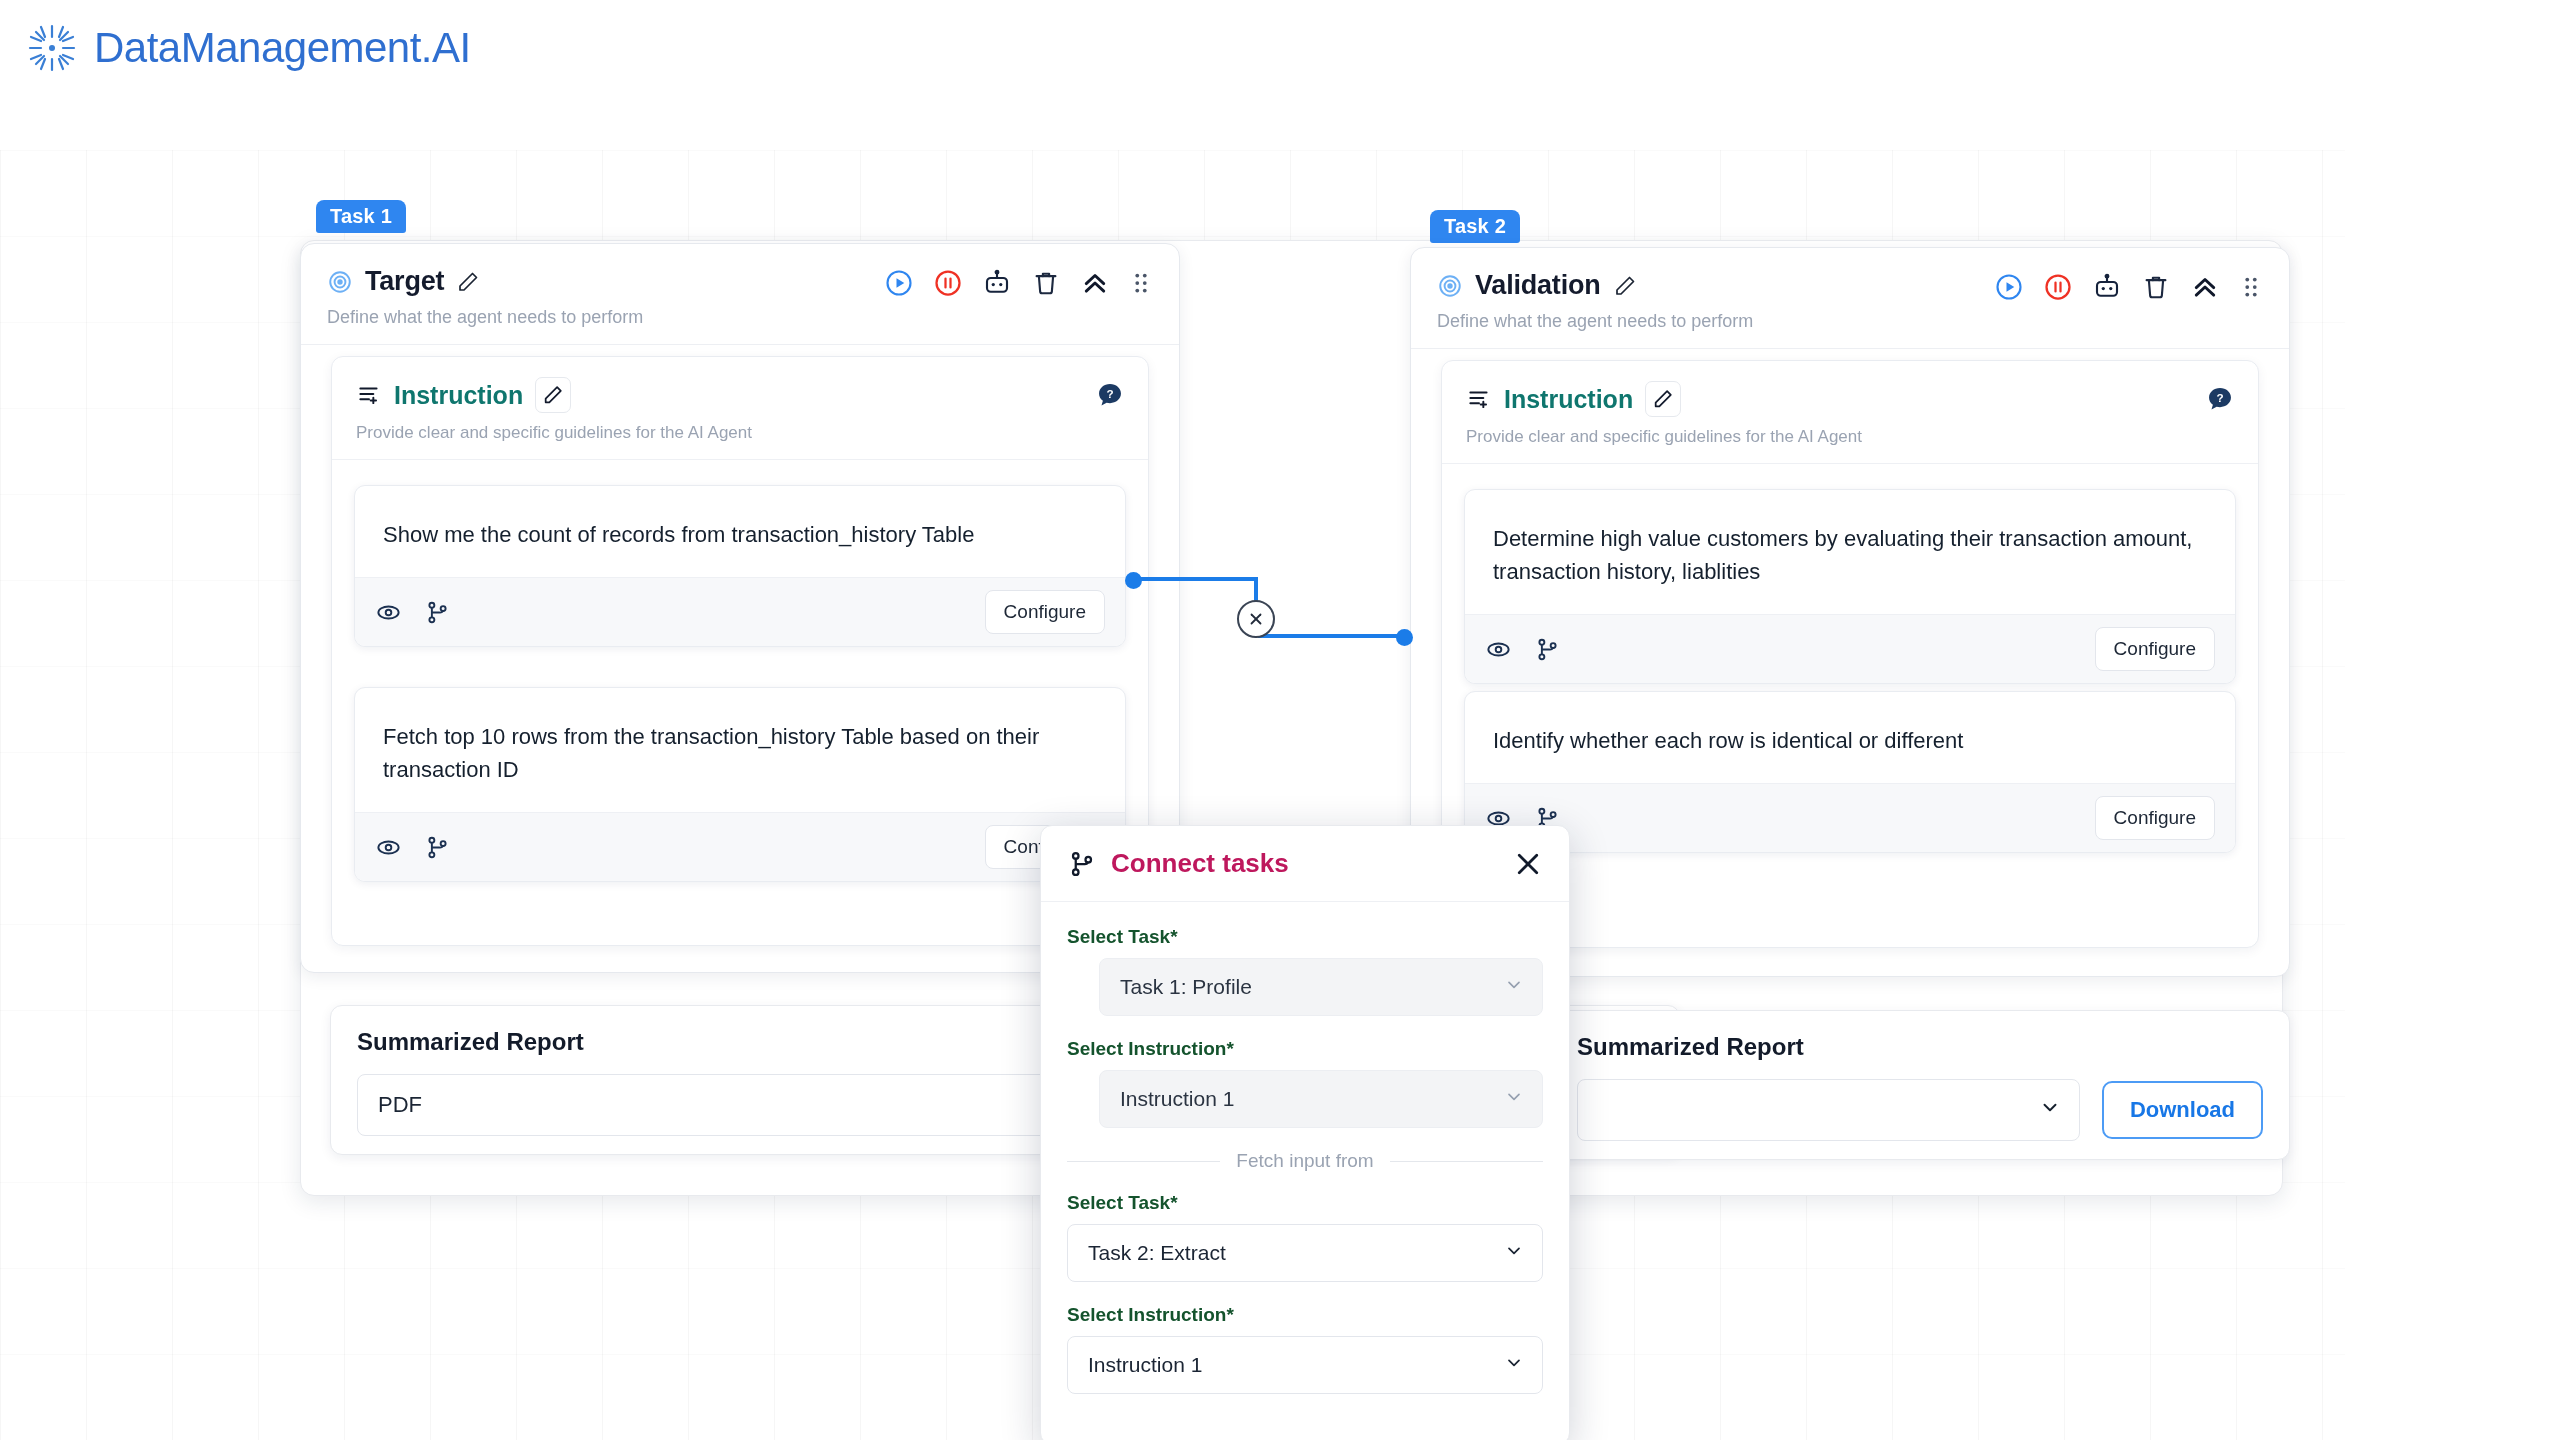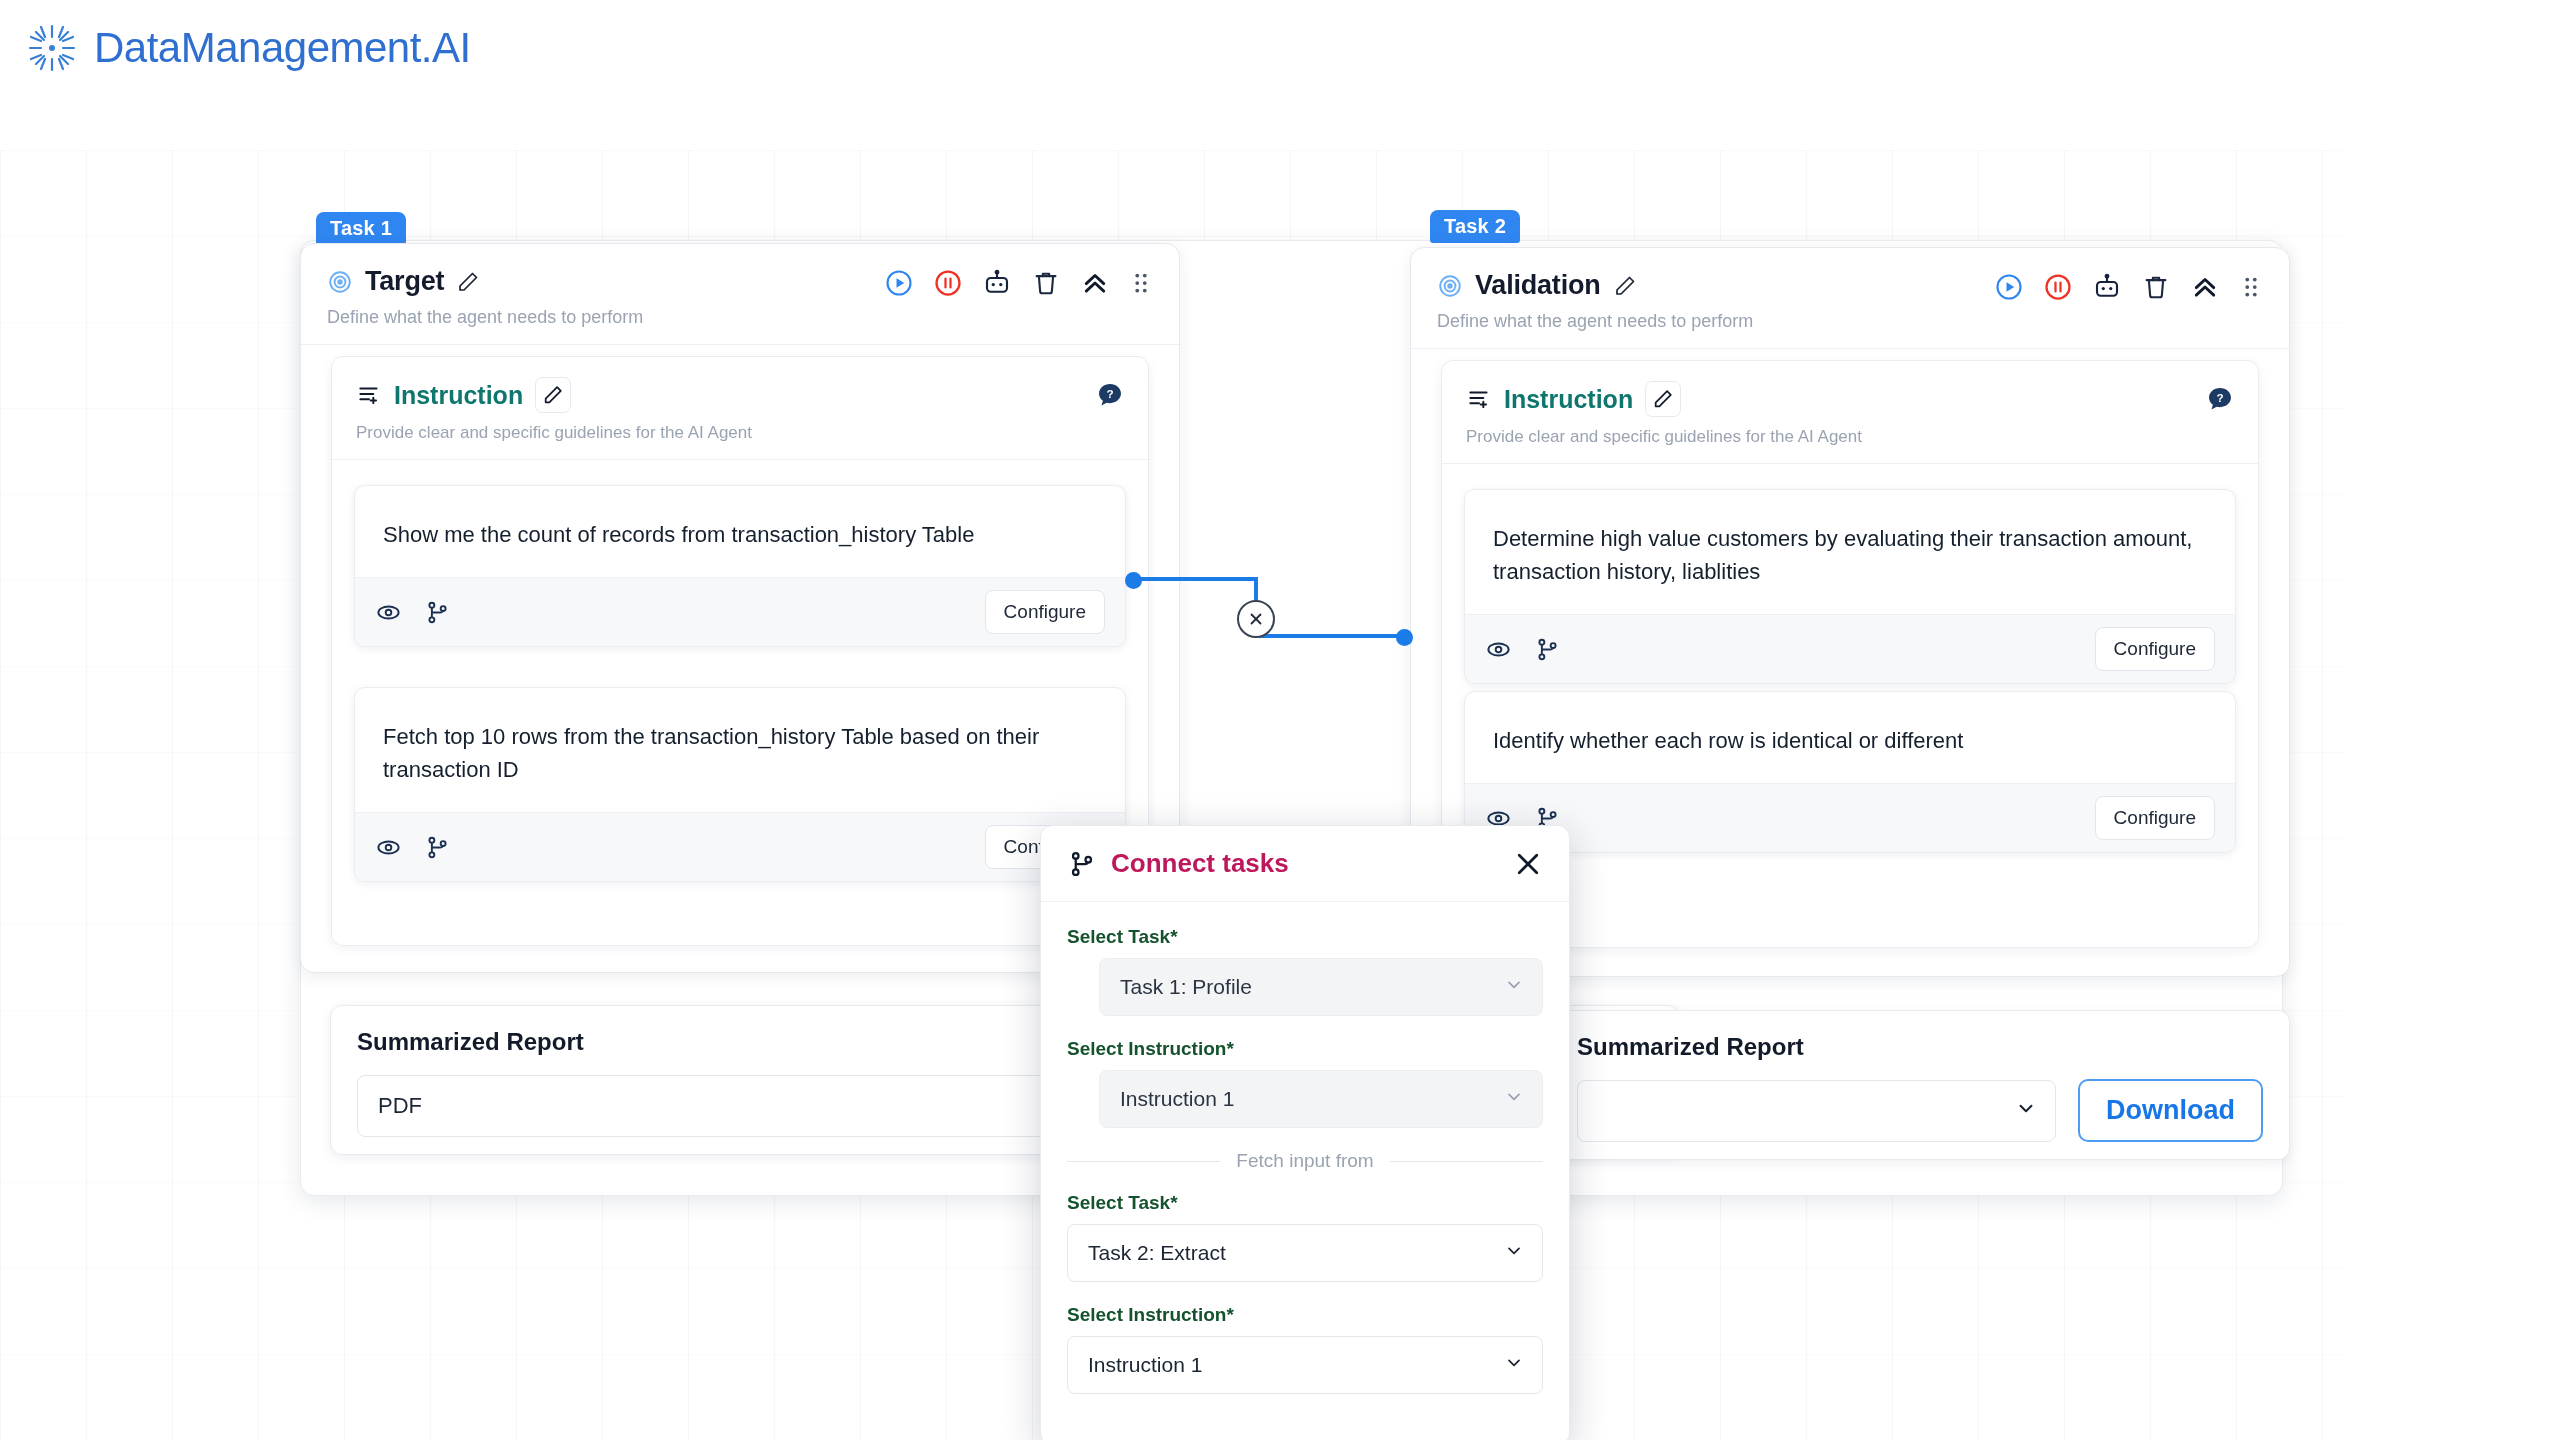--- a/index.html
+++ b/index.html
@@ -132,21 +132,21 @@
   .report-row { margin-top: 18px; display: flex; align-items: center; gap: 22px; }
   .select-ctl {
     position: relative; flex: 1 1 auto;
     border: 1px solid #e3e6ec; border-radius: 8px; background: #fff;
     height: 62px; display: flex; align-items: center; padding: 0 20px;
     font-size: 22px; color: #1b2534; cursor: pointer;
   }
   .select-ctl .chev { position: absolute; right: 18px; top: 50%; transform: translateY(-50%); }
   .download-btn {
     border: 2px solid #4c9bf5; border-radius: 10px; background: #fff;
-    color: #1877e6; font-size: 27px; font-weight: 700;
+    color: #1877e6; font-size: 22px; font-weight: 700;
     padding: 14px 26px; cursor: pointer; white-space: nowrap;
     font-family: "Liberation Sans", sans-serif;
   }
 
   
   .modal {
     position: absolute; left: 1040px; top: 825px; width: 530px; height: 620px;
     background: #fff; border: 1px solid #e8eaee; border-radius: 12px;
     box-shadow: 0 10px 40px rgba(18,30,60,0.20);
     overflow: hidden;
@@ -201,21 +201,21 @@
             <line x1="39" y1="21" x2="49" y2="17"></line>
         </g>
         <circle cx="28" cy="28" r="3" fill="#3a7fd5"></circle>
       </svg>
     </span>
     <span class="brand-text">DataManagement.AI</span>
   </div>
 
   <div class="panel" id="panel-1"></div>
 
-  <div class="task-badge" style="left:316px; top:212px;">Task 1</div>
+  <div class="task-badge" style="left:316px; top:200px;">Task 1</div>
 
   <div class="task-card" id="task1-card">
     <div class="task-head">
       <div class="task-title-row">
         <span>
           <svg class="ic" width="26" height="26" viewBox="0 0 24 24" fill="none" stroke="#6db0f5" stroke-width="1.8">
             <circle cx="12" cy="12" r="9"></circle>
               <circle cx="12" cy="12" r="5"></circle>
               <circle cx="12" cy="12" r="1.6" fill="#6db0f5"></circle>
           </svg>

